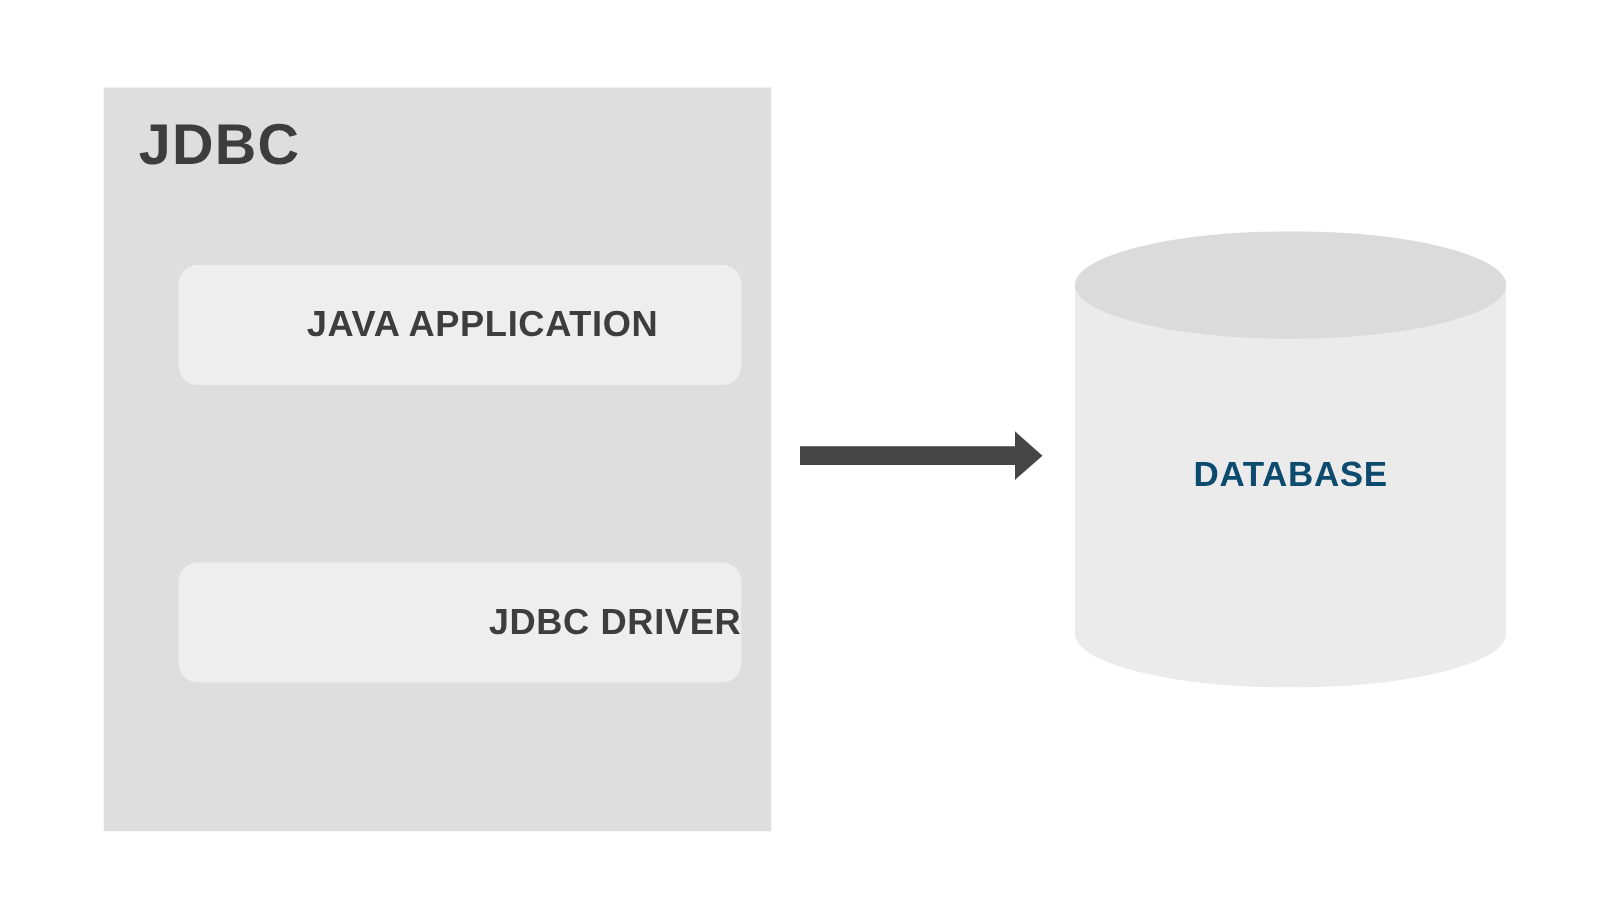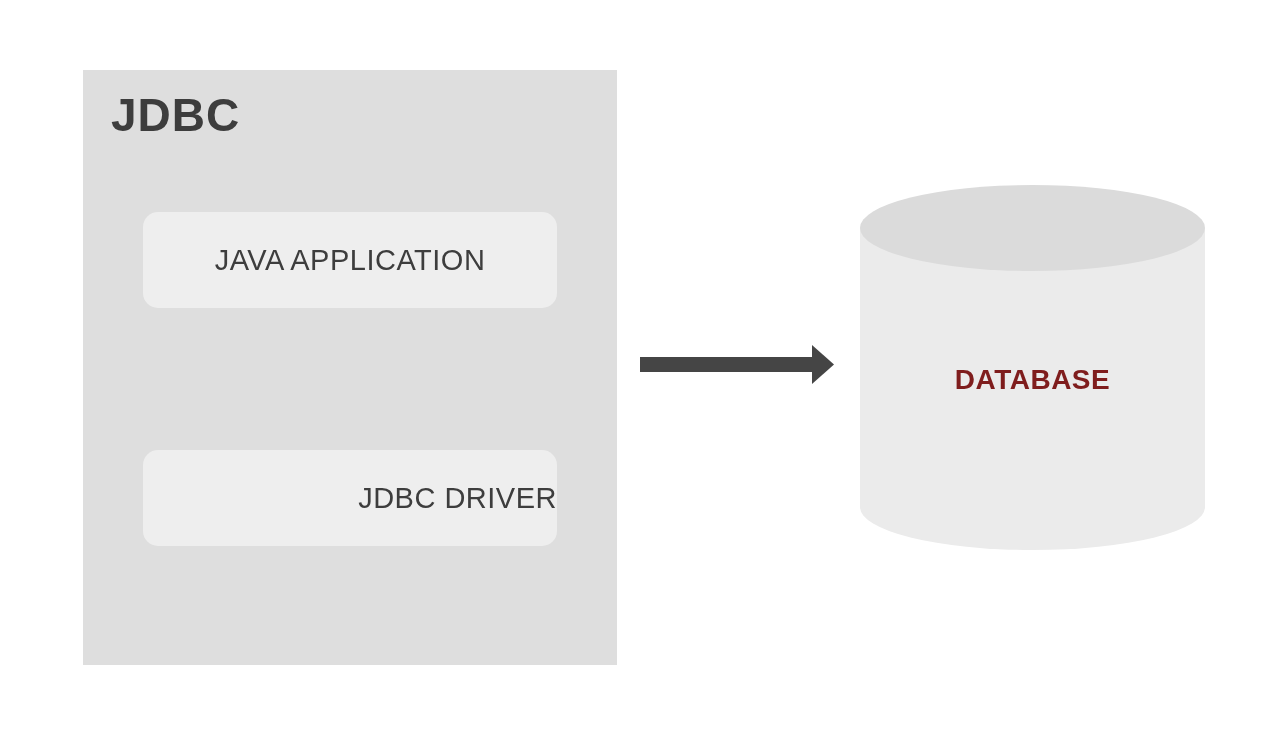--- a/index.html
+++ b/index.html
@@ -39,24 +39,25 @@
     position: absolute;
     left: 60px;
     width: 414px;
     height: 96px;
     background: #eeeeee;
     border-radius: 15px;
     display: flex;
     align-items: center;
     justify-content: center;
     font-size: 29px;
-    font-weight: 400;
+    font-weight: 700;
     color: #3d3d3d;
     letter-spacing: 0.5px;
     white-space: nowrap;
+    padding-left: 36px;
   }
   .node-java-application { top: 142px; }
   .node-jdbc-driver { top: 380px; justify-content: flex-end; }
 
   
   .arrow-svg {
     position: absolute;
     left: 636px;
     top: 340px;
     width: 200px;
@@ -72,21 +73,21 @@
     height: 365px;
   }
   .db-label {
     position: absolute;
     left: 860px;
     top: 364px;
     width: 345px;
     text-align: center;
     font-size: 28px;
     font-weight: 700;
-    color: #7f1d1d;
+    color: #0c4a6e;
     letter-spacing: 0.5px;
   }
 </style>
 </head>
 <body>
 
 <div class="canvas">
 
   <div class="jdbc-box">
     <div class="jdbc-title">JDBC</div>

